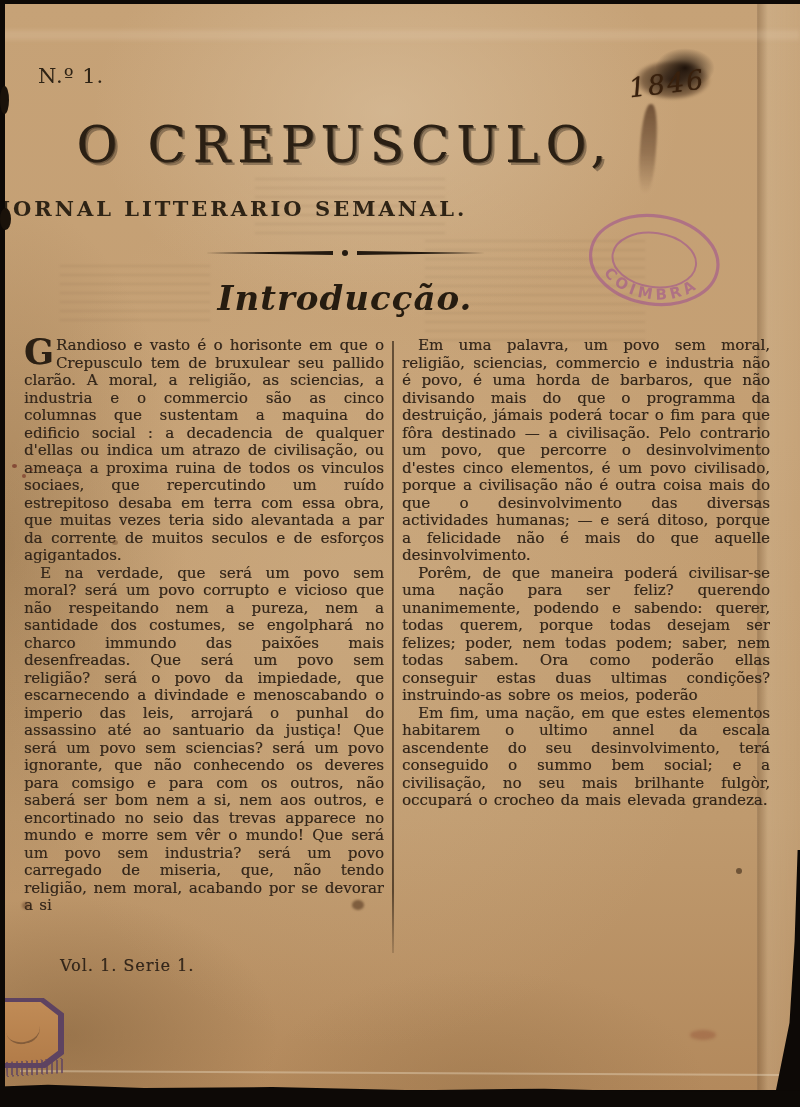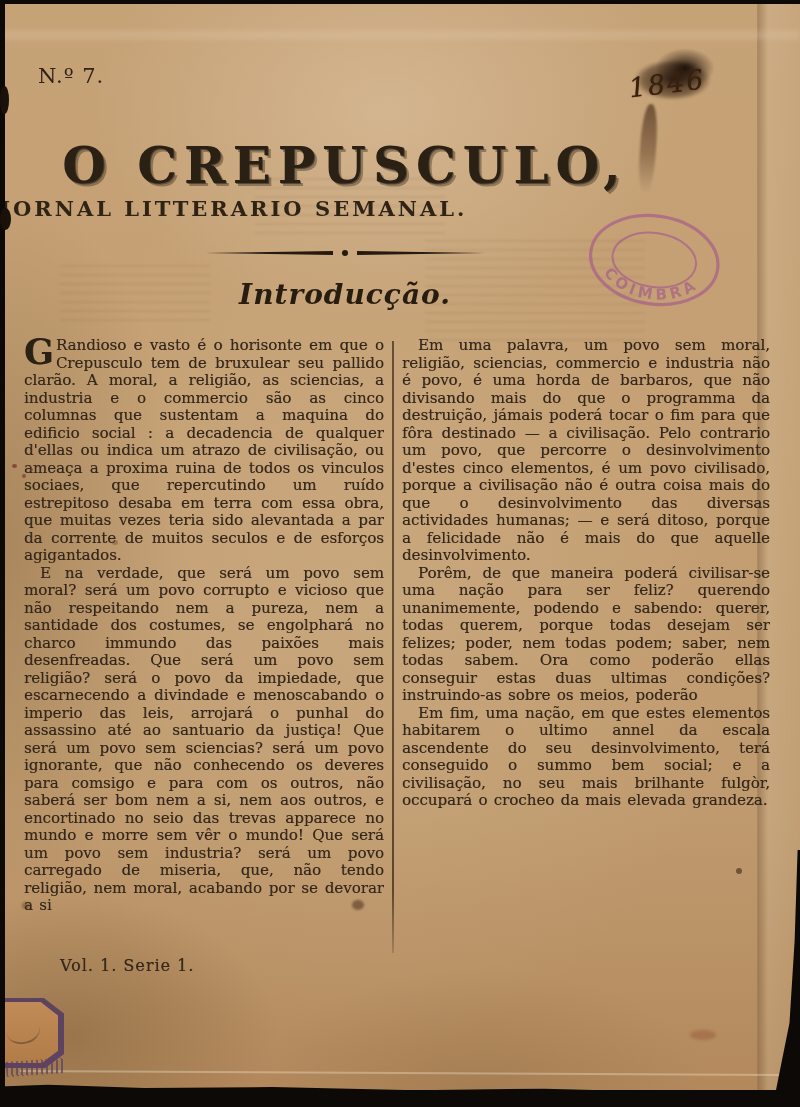--- a/index.html
+++ b/index.html
@@ -24,27 +24,27 @@
   #backing-top{left:0;top:0;width:800px;height:4px;}
   #backing-left{left:0;top:0;width:5px;height:1107px;}
   #backing-bottom{left:0;top:1080px;width:800px;height:27px;
     clip-path:polygon(0 24%,6% 18%,18% 30%,34% 26%,52% 38%,68% 32%,84% 44%,100% 40%,100% 100%,0 100%);}
   #backing-corner{left:770px;top:850px;width:30px;height:240px;
     clip-path:polygon(92% 0,100% 0,100% 100%,20% 100%,65% 72%,82% 38%);}
   .edge-blob{position:absolute;background:#1a120a;border-radius:50%;}
   
   #issue-no{position:absolute;left:38px;top:64px;font-size:21px;color:#2e2315;letter-spacing:1px;}
   #title{position:absolute;left:0;top:116px;width:690px;text-align:center;
-    font-size:50px;font-weight:700;color:#2b2014;letter-spacing:7px;
-    text-shadow:3px 3px 0 rgba(43,32,20,.38), 1px 1px 0 rgba(43,32,20,.55);margin-top:20px;}
+    font-size:50px;font-weight:400;color:#2b2014;letter-spacing:7px;
+    text-shadow:3px 3px 0 rgba(43,32,20,.38), 1px 1px 0 rgba(43,32,20,.55);}
   #subtitle{position:absolute;left:0;top:196px;width:690px;text-align:left;
     font-size:21px;font-weight:700;color:#2e2315;letter-spacing:3px;}
   #divider{position:absolute;left:205px;top:248px;}
   #section-title{position:absolute;left:0;top:278px;width:690px;text-align:center;
-    font-size:28px;font-weight:700;font-style:italic;color:#261c10;letter-spacing:1px;}
+    font-size:34px;font-weight:700;font-style:italic;color:#261c10;letter-spacing:1px;}
   
   .col{position:absolute;top:337px;height:618px;overflow:hidden;text-align:justify;
     font-size:15px;line-height:17.5px;color:#33261a;word-spacing:1.5px;
     text-shadow:.4px .4px .5px rgba(51,38,26,.45);}
   #left-col{left:24px;width:360px;}
   #right-col{left:402px;width:368px;}
   #col-rule{position:absolute;left:392px;top:341px;width:2px;height:612px;
     background:linear-gradient(180deg,rgba(58,42,26,.7),rgba(58,42,26,.75) 90%,rgba(58,42,26,.2));}
   .col p{margin:0;}
   .col p.indent{text-indent:16px;}
@@ -89,21 +89,21 @@
 <div id="scan">
 
   <div id="paper"></div>
   <div id="edge-strip"></div>
   <div id="crease-top"></div>
 
   <div class="ghost" style="left:255px;top:178px;width:190px;height:58px;"></div>
   <div class="ghost" style="left:425px;top:240px;width:220px;height:105px;"></div>
   <div class="ghost" style="left:60px;top:265px;width:150px;height:62px;"></div>
 
-  <div id="issue-no">N.º 7.</div>
+  <div id="issue-no">N.º 1.</div>
   <div id="title">O CREPUSCULO,</div>
   <div id="subtitle">JORNAL LITTERARIO SEMANAL.</div>
 
   <svg id="divider" width="280" height="10" viewBox="0 0 280 10">
     <polygon points="0,5 128,3 128,7" fill="#241a10"></polygon>
     <polygon points="280,5 152,3 152,7" fill="#241a10"></polygon>
     <circle cx="140" cy="5" r="3" fill="#241a10"></circle>
   </svg>
 
   <div id="section-title">Introducção.</div>

